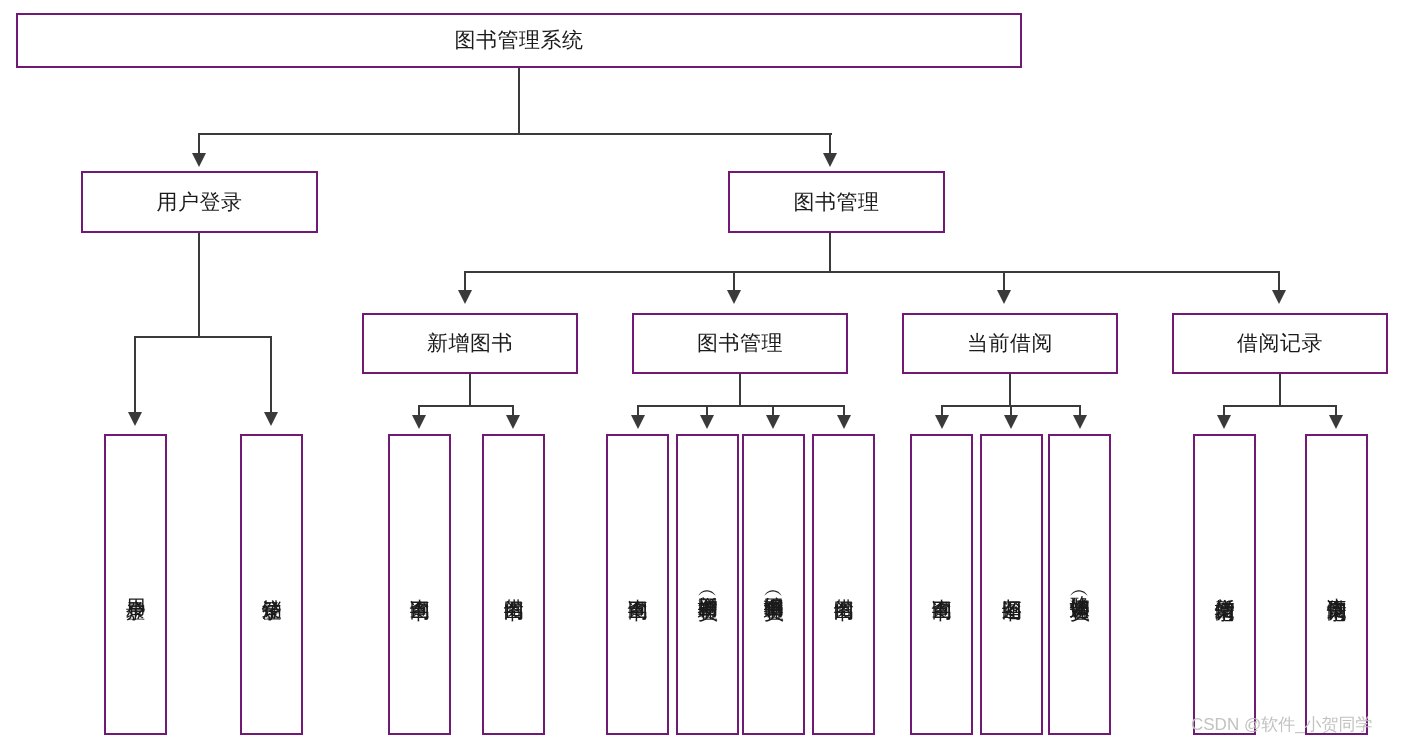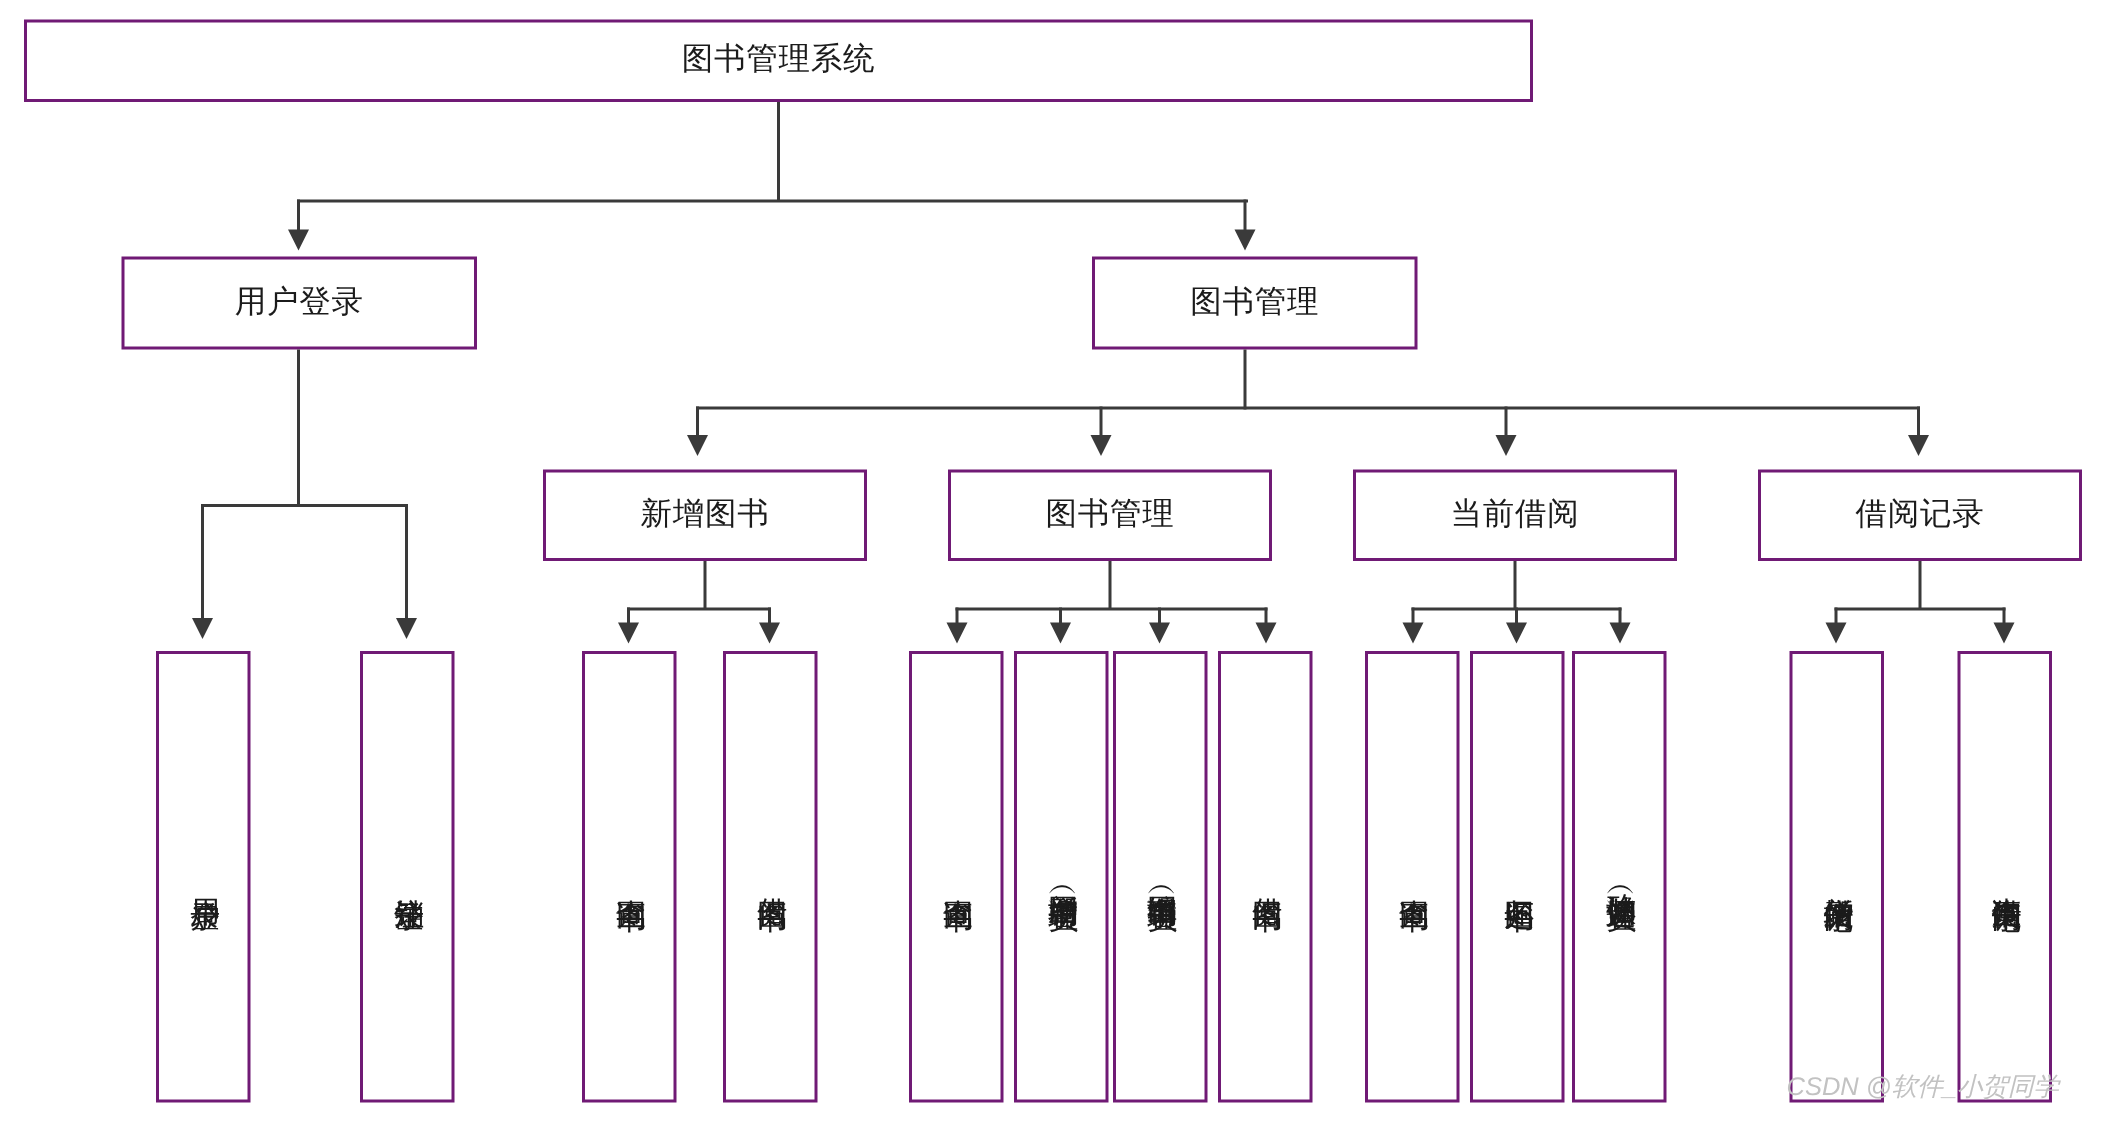--- a/index.html
+++ b/index.html
@@ -208,15 +208,15 @@
     <span class="label">确认归还（管理员）</span>
   </div>
 
   <div class="node leaf" style="left:1193px; top:434px; width:63px; height:301px;">
     <span class="label">新增借阅记录</span>
   </div>
   <div class="node leaf" style="left:1305px; top:434px; width:63px; height:301px;">
     <span class="label">查询借阅记录</span>
   </div>
 
-  <div class="watermark" style="left:1191px; top:713px;font-style:italic;">CSDN @软件_小贺同学</div>
+  <div class="watermark" style="left:1191px; top:713px;">CSDN @软件_小贺同学</div>
 
 </div>
 
 </body></html>

